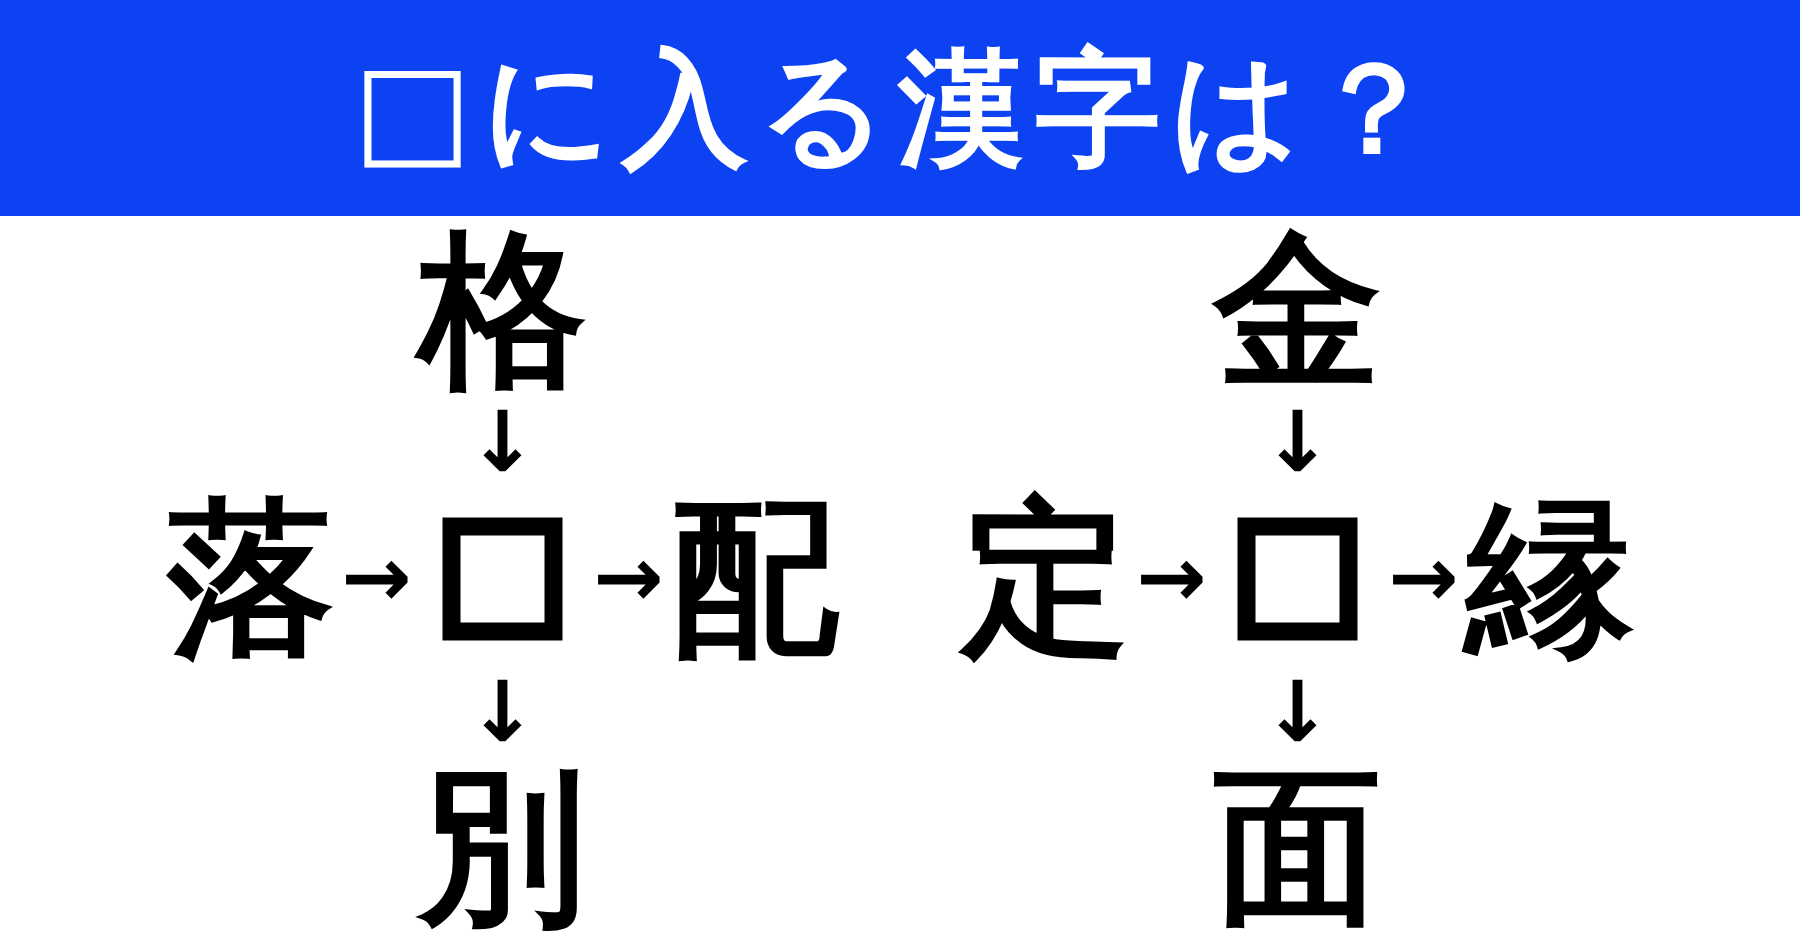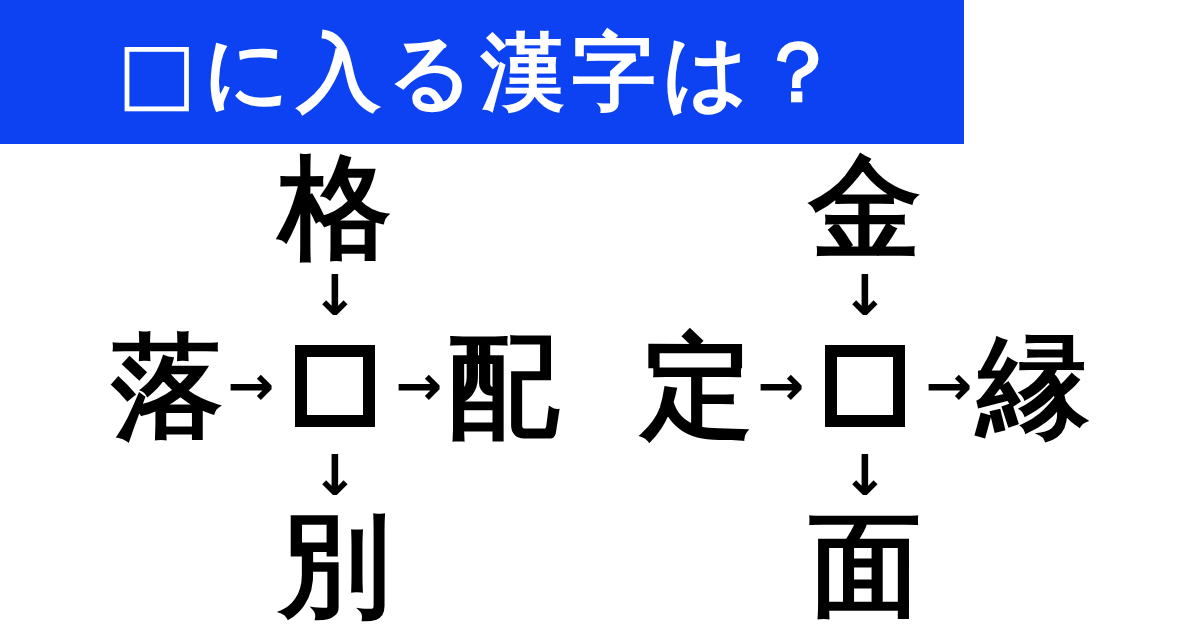--- a/index.html
+++ b/index.html
@@ -7,21 +7,21 @@
     padding: 0;
     width: 1200px;
     height: 628px;
     background: #ffffff;
     overflow: hidden;
     font-family: "DejaVu Sans", sans-serif;
   }
 
   
   .banner {
-    width: 964px;
+    width: 1200px;
     height: 144px;
     background: #0d42f2;
     display: flex;
     align-items: center;
     justify-content: center;
   }
   .banner-title {
     color: #ffffff;
     font-size: 84px;
     font-weight: 900;

